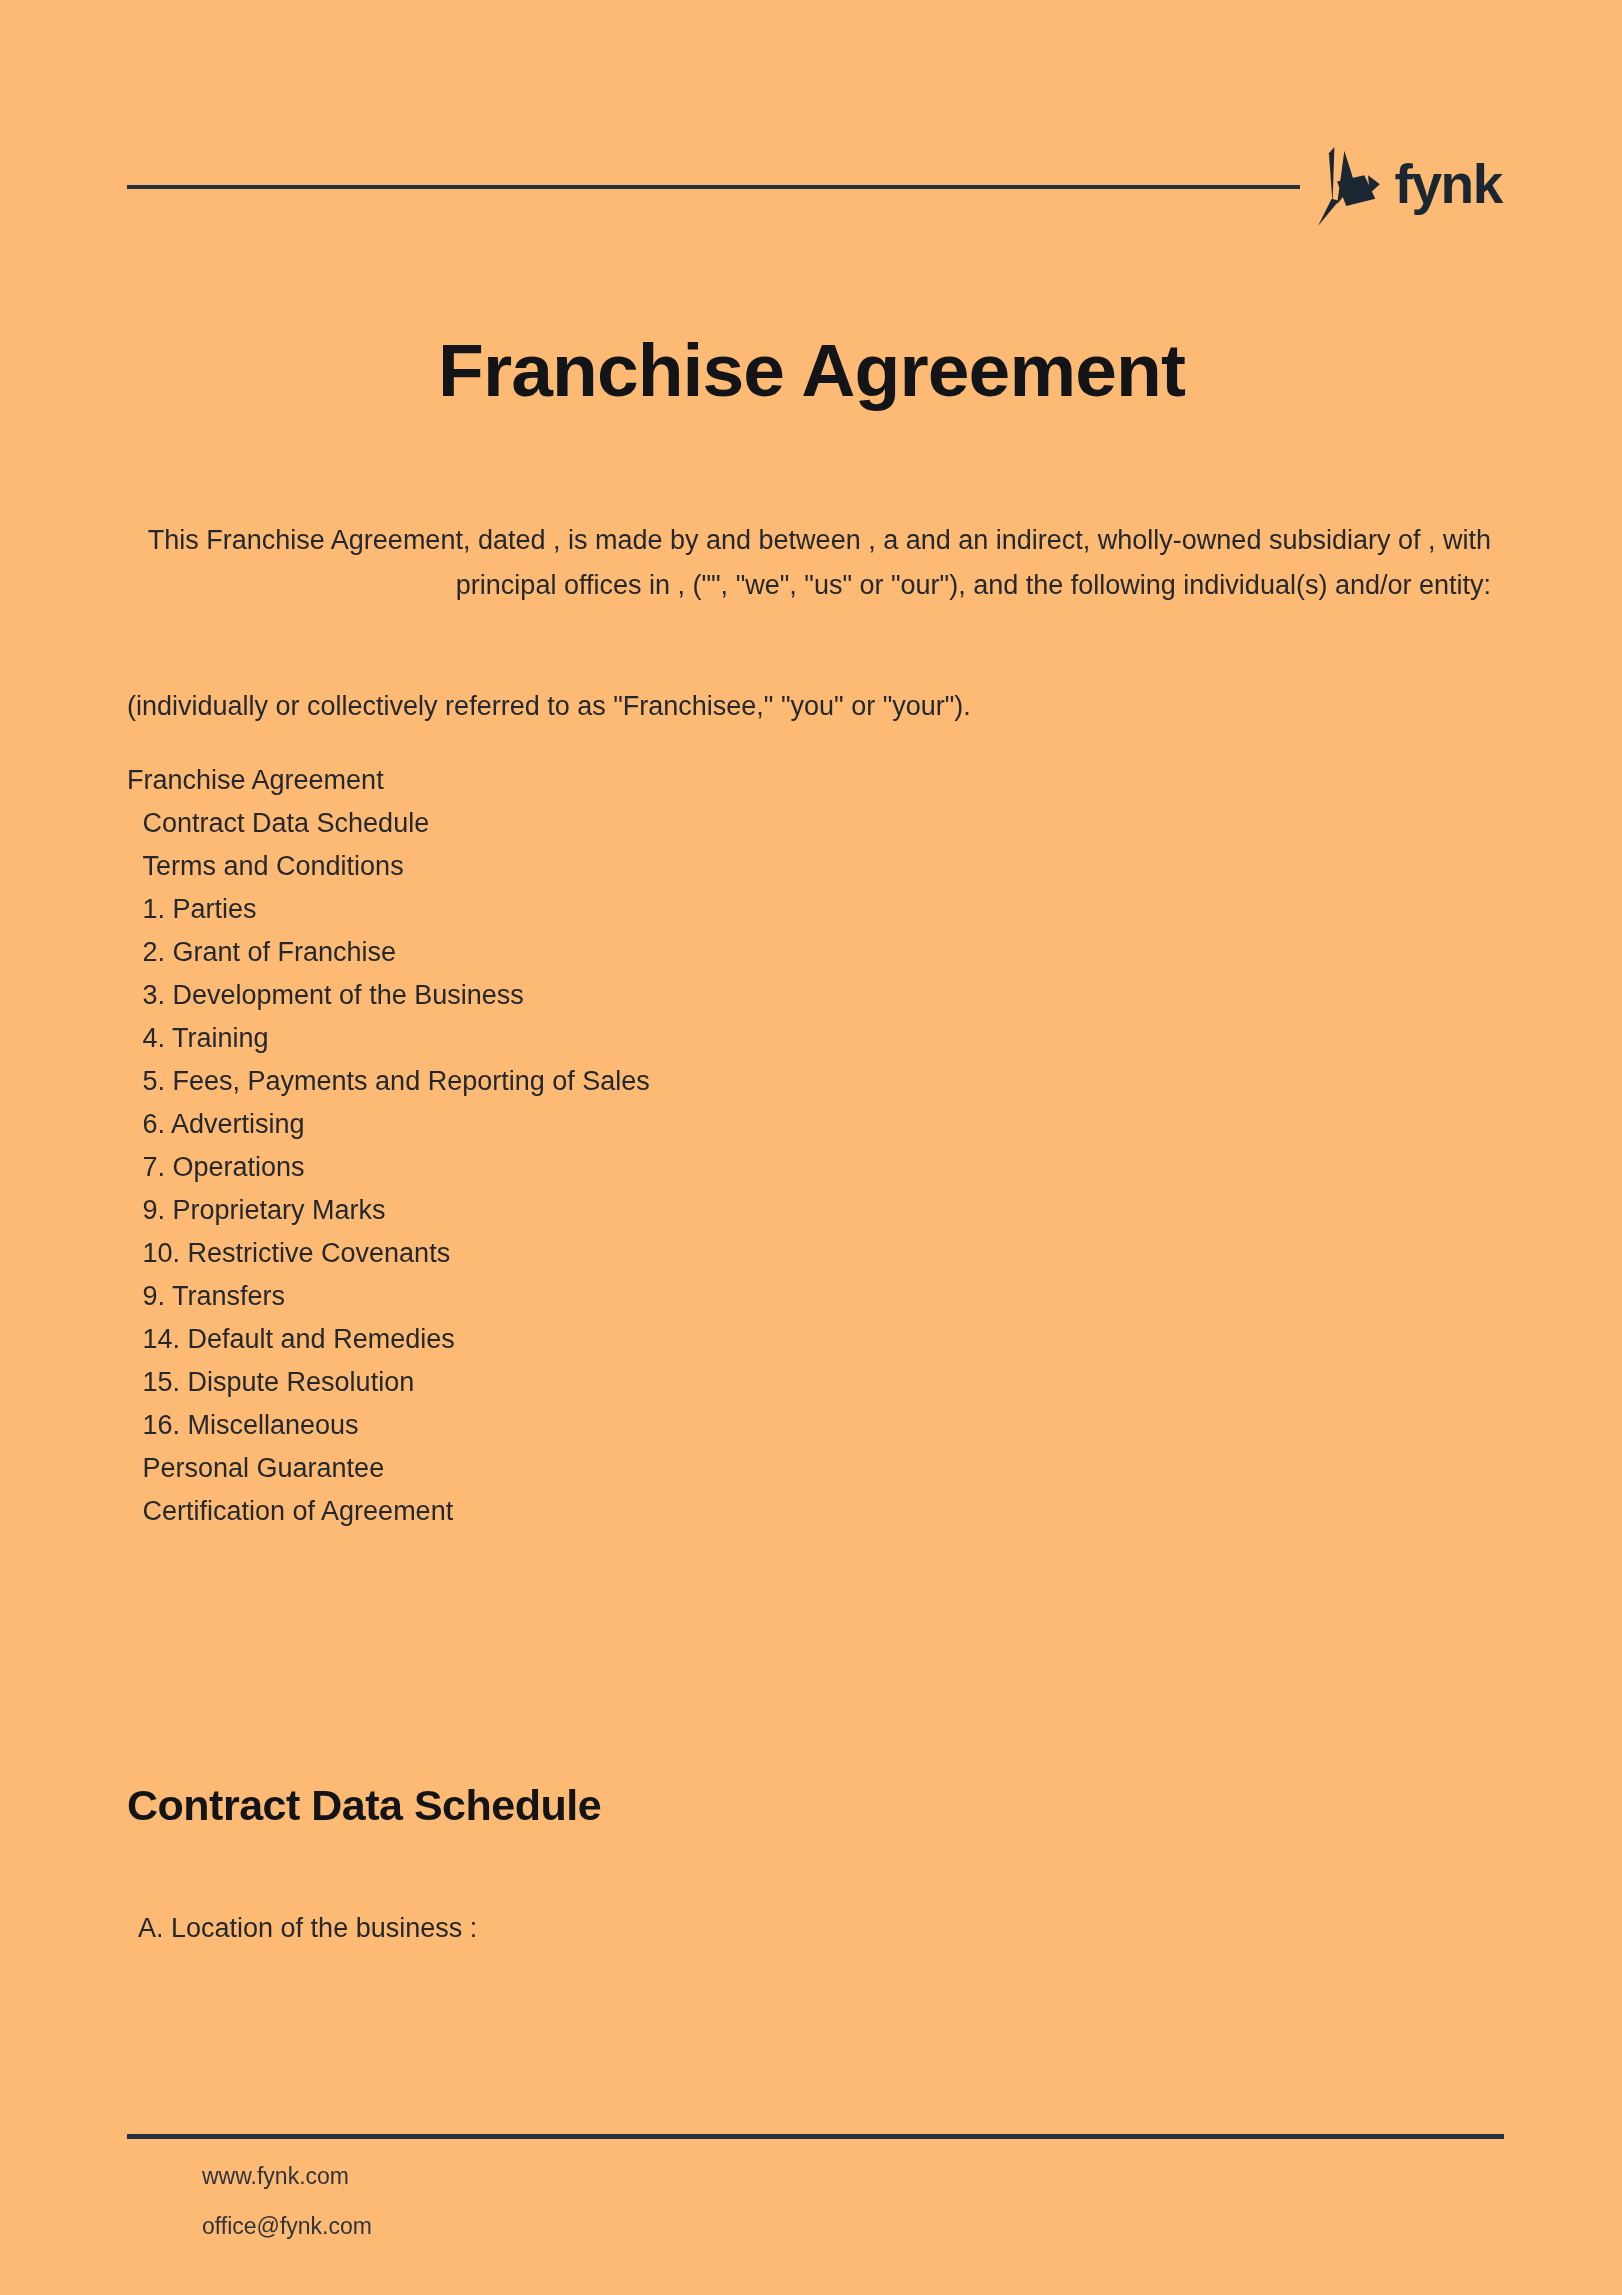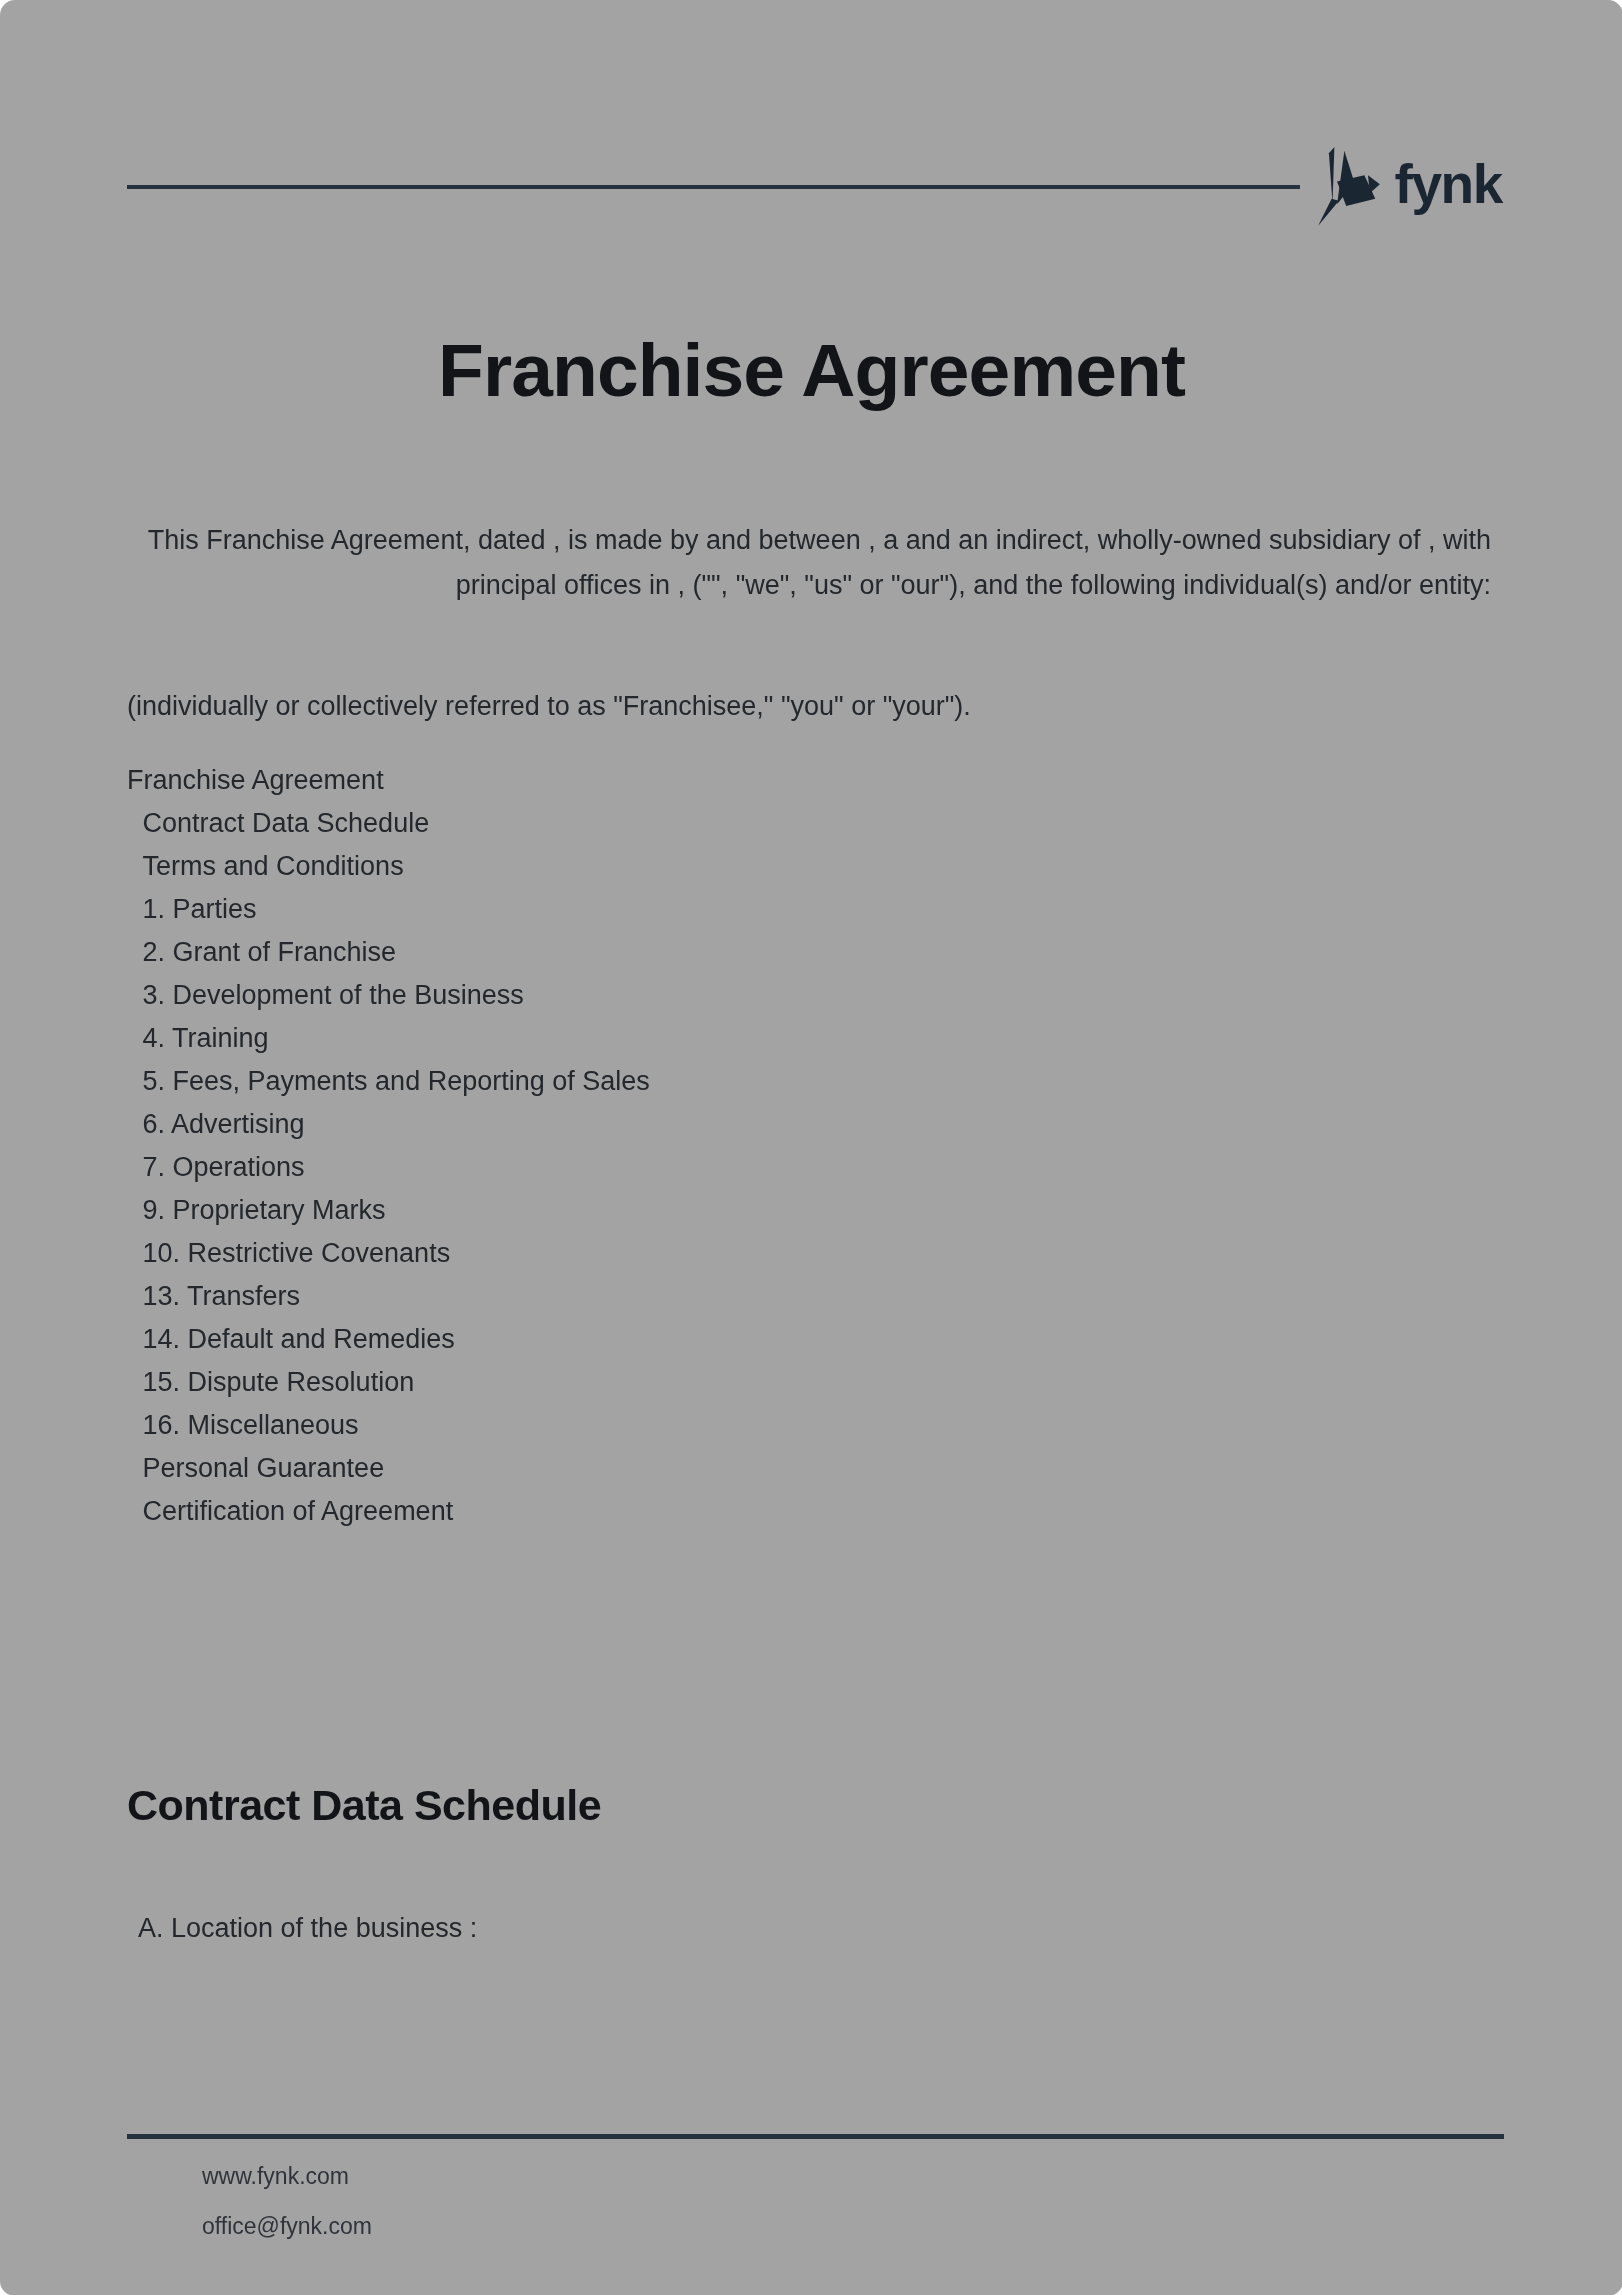--- a/index.html
+++ b/index.html
@@ -1,24 +1,23 @@
 <!DOCTYPE html>
 <html style="font-size:14.5px"><head>
 <meta charset="utf-8">
 <style>
   html, body { margin: 0; padding: 0; background: #ffffff; }
   .page {
     position: relative;
     width: 1623px;
     height: 2296px;
-    background: #a3a3a3;
+    background: #fdba74;
     font-family: "Liberation Sans", sans-serif;
     color: #24282c;
     overflow: hidden;
-    border-radius: 15px;
   }
 
   
   .header-rule {
     position: absolute;
     left: 127px; top: 185px;
     width: 1173px; height: 3.6px;
     background: #263140;
   }
   .logo {
@@ -158,21 +157,21 @@
     <li>Terms and Conditions</li>
     <li>1. Parties</li>
     <li>2. Grant of Franchise</li>
     <li>3. Development of the Business</li>
     <li>4. Training</li>
     <li>5. Fees, Payments and Reporting of Sales</li>
     <li>6. Advertising</li>
     <li>7. Operations</li>
     <li>9. Proprietary Marks</li>
     <li>10. Restrictive Covenants</li>
-    <li>13. Transfers</li>
+    <li>9. Transfers</li>
     <li>14. Default and Remedies</li>
     <li>15. Dispute Resolution</li>
     <li>16. Miscellaneous</li>
     <li>Personal Guarantee</li>
     <li>Certification of Agreement</li>
   </ul>
 
   <h2 class="section-heading">Contract Data Schedule</h2>
   <p class="schedule-item">A. Location of the business :</p>
 

